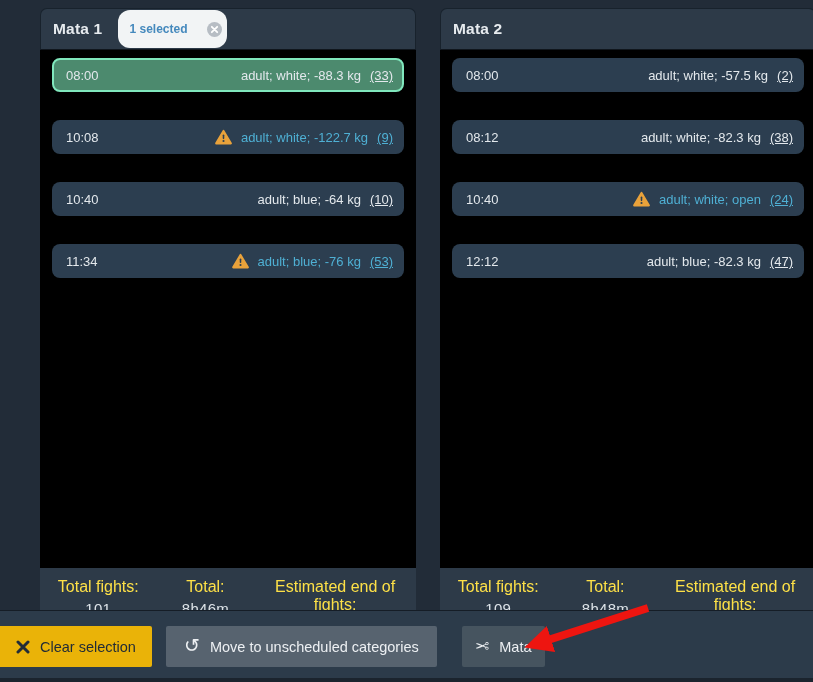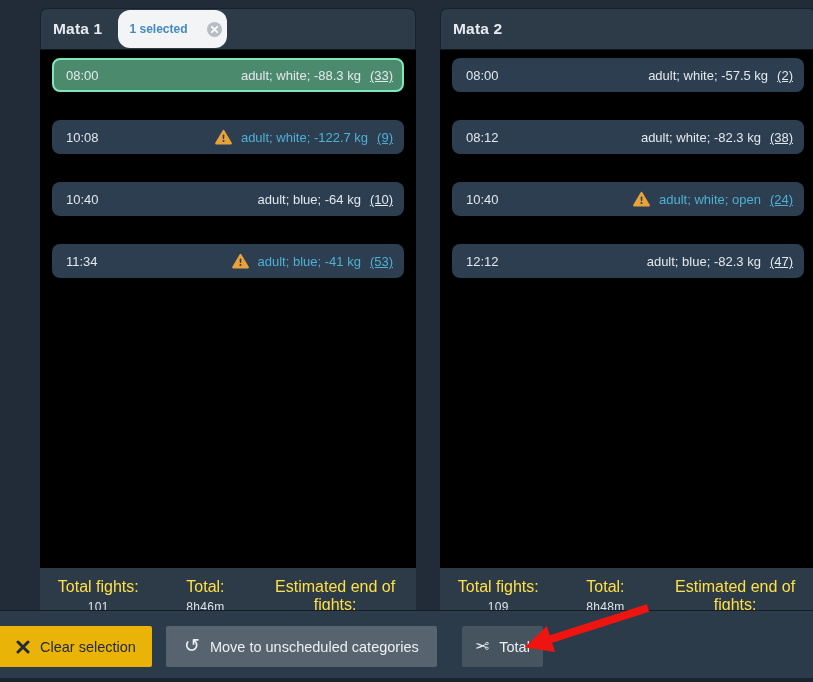--- a/index.html
+++ b/index.html
@@ -51,21 +51,21 @@
   .row.warn .cat, .row.warn .count { color:var(--conflict_text,#4fb0d4); }
   .warn-icon svg { display:block; }
 
   .panel-footer {
     background:var(--panel_bar_bg,#2d3a48); height:100px; box-sizing:border-box;
     padding-top:10px; display:flex;
   }
   .stat { text-align:center; }
   .stat.s0 { width:31%; } .stat.s1 { width:26%; } .stat.s2 { width:43%; }
   .stat-label { font-size:16px; color:#fde047; }
-  .stat-value { font-size:12px; color:#dde3e8; margin-top:4px; letter-spacing:.3px; }
+  .stat-value { font-size:15px; color:#dde3e8; margin-top:4px; letter-spacing:.3px; }
 
   .toolbar {
     position:absolute; left:0; top:610px; width:813px; height:72px; box-sizing:border-box;
     background:var(--toolbar_bg,#2c3b4a);
     border-top:1px solid #151d26; border-bottom:4px solid #1b242e;
     z-index:5;
   }
   .btn {
     position:absolute; top:15px; height:41px; border:none; cursor:pointer;
     display:inline-flex; align-items:center; gap:10px;
@@ -130,21 +130,21 @@
     <div class="row warn">
       <span class="time">11:34</span>
       <span class="desc">
         <span class="warn-icon">
           <svg width="17" height="16" viewBox="0 0 24 22">
               <path d="M12 2.5 L22.3 20 H1.7 Z" fill="var(--warning,#e9a23b)" stroke="var(--warning,#e9a23b)" stroke-width="3" stroke-linejoin="round"></path>
               <rect x="10.9" y="7.5" width="2.2" height="6.5" rx="1.1" fill="#2c3e50"></rect>
               <circle cx="12" cy="16.6" r="1.5" fill="#2c3e50"></circle>
             </svg>
         </span>
-        <span class="cat">adult; blue; -41 kg</span>
+        <span class="cat">adult; blue; -76 kg</span>
         <span class="count">(53)</span>
       </span>
     </div>
   </div>
 
   <div class="panel-footer">
     <div class="stat s0">
       <div class="stat-label">Total fights:</div>
       <div class="stat-value">101</div>
     </div>
@@ -231,21 +231,21 @@
     <span>Clear selection</span>
   </button>
 
   <button class="btn" id="btn-move">
     <span class="undo-glyph">↺</span>
     <span>Move to unscheduled categories</span>
   </button>
 
   <button class="btn" id="btn-slice">
     <span class="scissors-glyph">✂</span>
-    <span>Total</span>
+    <span>Mata</span>
   </button>
 </div>
 
 <svg class="arrow-overlay" width="170" height="75" viewBox="0 0 170 75">
   <defs>
     <marker id="ah" markerWidth="3.6" markerHeight="3.4" refX="0.4" refY="1.7" orient="auto">
       <path d="M0,0 L3.5,1.7 L0,3.4 Z" fill="var(--arrow_red,#ee1510)"></path>
     </marker>
   </defs>
   <line x1="152" y1="16" x2="52" y2="48" stroke="var(--arrow_red,#ee1510)" stroke-width="8" marker-end="url(#ah)"></line>

